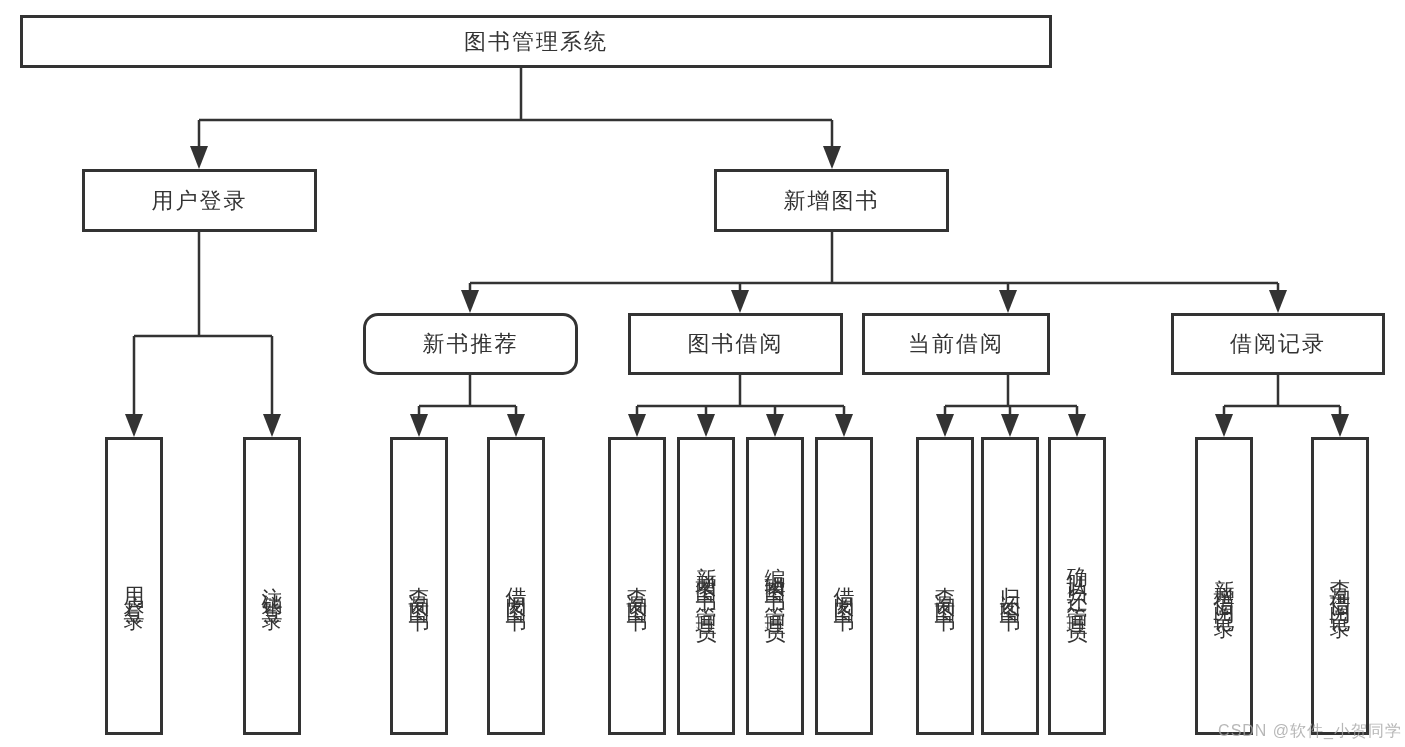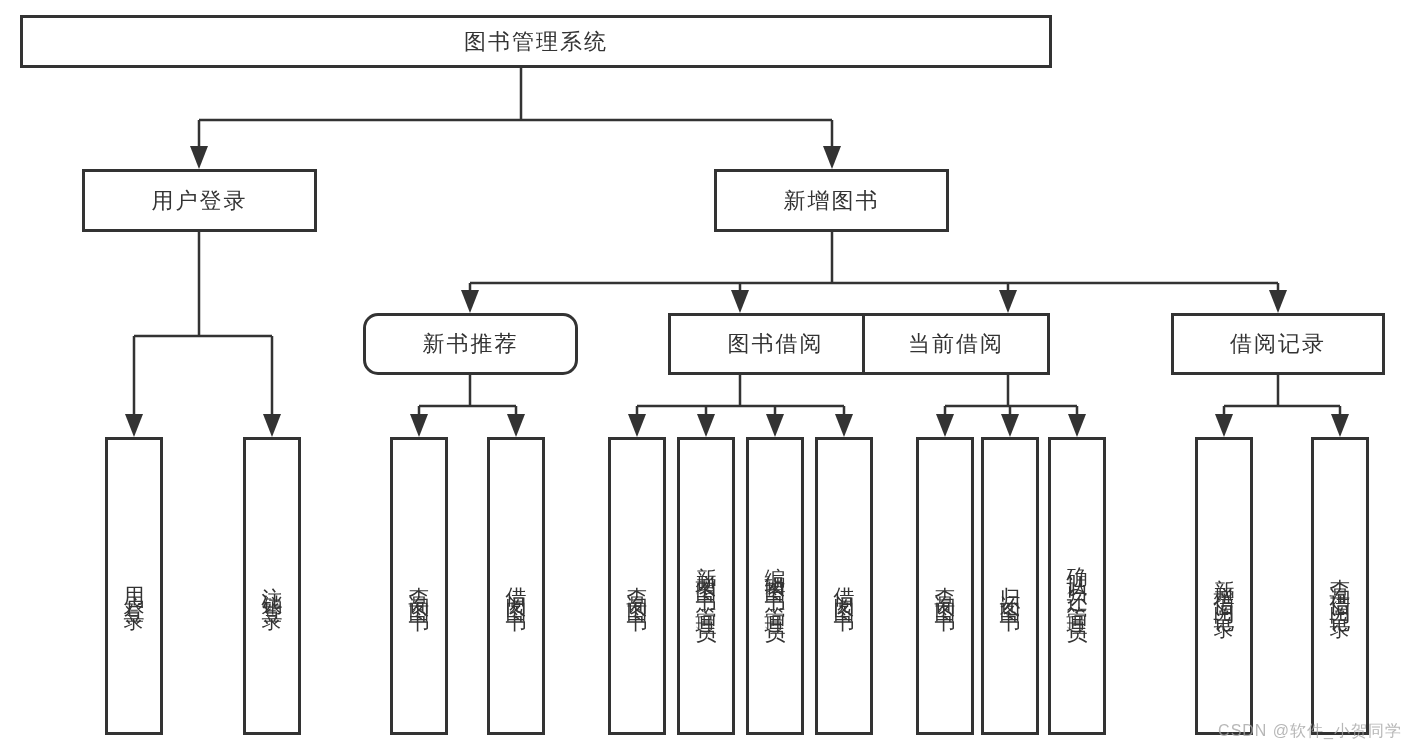--- a/index.html
+++ b/index.html
@@ -108,21 +108,21 @@
       <polygon points="1331,414 1349,414 1340,437"></polygon>
     </g>
   </svg>
 
   <div class="box" style="left:20px; top:15px; width:1032px; height:53px;">图书管理系统</div>
 
   <div class="box" style="left:82px; top:169px; width:235px; height:63px;">用户登录</div>
   <div class="box" style="left:714px; top:169px; width:235px; height:63px;">新增图书</div>
 
   <div class="box" style="left:363px; top:313px; width:215px; height:62px;border-radius:15px;">新书推荐</div>
-  <div class="box" style="left:668px; top:313px; width:215px; height:62px;">图书借阅</div>
+  <div class="box" style="left:628px; top:313px; width:215px; height:62px;">图书借阅</div>
   <div class="box" style="left:862px; top:313px; width:188px; height:62px;">当前借阅</div>
   <div class="box" style="left:1171px; top:313px; width:214px; height:62px;">借阅记录</div>
 
   <div class="box leaf" style="left:105px; top:437px; width:58px; height:298px;">用户登录</div>
   <div class="box leaf" style="left:243px; top:437px; width:58px; height:298px;">注销登录</div>
 
   <div class="box leaf" style="left:390px; top:437px; width:58px; height:298px;">查询图书</div>
   <div class="box leaf" style="left:487px; top:437px; width:58px; height:298px;">借阅图书</div>
 
   <div class="box leaf" style="left:608px; top:437px; width:58px; height:298px;">查询图书</div>

